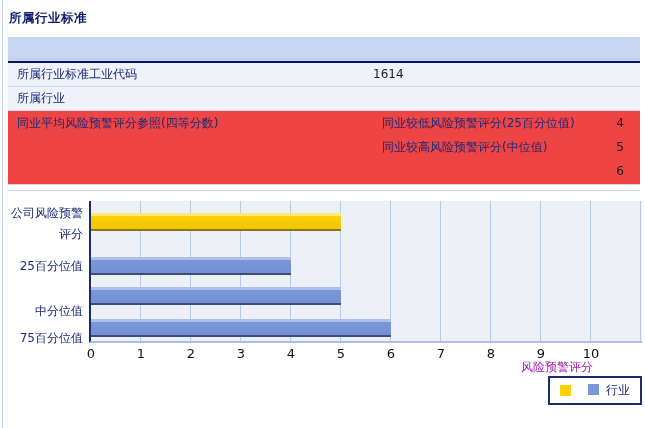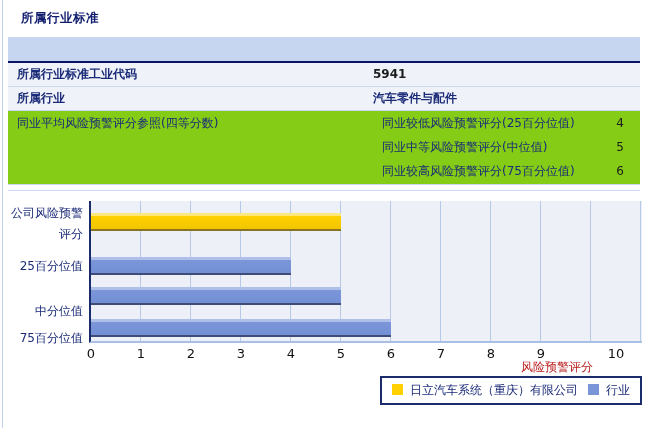--- a/index.html
+++ b/index.html
@@ -1,70 +1,69 @@
 <!DOCTYPE html>
 <html><head>
 <meta charset="utf-8">
 <style>
   html,body{margin:0;padding:0;background:#fff;}
   body{font-family:"DejaVu Sans","Liberation Sans",sans-serif;font-size:12px;color:#1b2b78;width:645px;height:428px;overflow:hidden;}
   .page{position:relative;width:643px;height:428px;border-left:1px solid #bfcfec;margin-left:2px;background:#fff;}
-  .sec-title{color:#101c6e;font-weight:bold;font-size:12.5px;padding:10px 0 0 6px;letter-spacing:0.5px;margin-left:12px;}
+  .sec-title{color:#101c6e;font-weight:bold;font-size:12.5px;padding:10px 0 0 6px;letter-spacing:0.5px;}
   
   .tbl{margin:10px 0 0 5px;width:632px;border-bottom:1px solid #cbd8ef;padding-bottom:5px;}
   .band{height:24px;background:#c6d6f0;border-bottom:2px solid #0b1464;}
-  .row{position:relative;min-height:23px;line-height:23px;background:#eff2f9;border-bottom:1px solid #cbd8ef;padding-left:9px;font-weight:bold;}
+  .row{position:relative;min-height:23px;line-height:23px;background:#eff2f9;border-bottom:1px solid #cbd8ef;padding-left:9px;}
   .row .lbl{color:#1b2b78;}
   .row .val{position:absolute;left:365px;top:0;color:#1c1c1c;}
   .row .val.navy{color:#1b2b78;}
-  .peer-row{display:block;background:#84cc16;border-bottom:1px solid #cbd8ef;position:relative;padding:0 0 1px 9px;}
+  .peer-row{display:block;background:#ef4444;border-bottom:1px solid #cbd8ef;position:relative;padding:0 0 1px 9px;}
   .peer-row .main-lbl{position:absolute;left:9px;top:0;line-height:24px;}
   .peer-sub{position:relative;height:24px;line-height:24px;}
   .peer-sub .sub-lbl{position:absolute;left:365px;color:#1b2b78;}
   .peer-sub .sub-val{position:absolute;left:585px;width:22px;text-align:right;color:#1c1c1c;}
   
   .chart-wrap{position:relative;width:645px;height:214px;margin-top:4px;}
   .plot{position:absolute;left:86px;top:6px;width:551px;height:140px;background:#edf0f7;border-left:2px solid #1a2c6b;border-bottom:2px solid #a9bfe4;}
   .gridline{position:absolute;top:0;bottom:0;width:1px;background:#b7c9e9;}
   .bar{position:absolute;left:0;height:16px;}
   .bar.s0{background:linear-gradient(to bottom,#fde87e 0,#fde87e 3px,#ffd100 3px,#f2c500 100%);border-bottom:2px solid #8a7420;}
   .bar.s1{background:linear-gradient(to bottom,#aec0ea 0,#aec0ea 3px,#7b96d8 3px,#7390d5 100%);border-bottom:2px solid #3f4c78;}
   .ylab{position:absolute;left:0;width:80px;text-align:right;color:#1b2b78;line-height:21px;transform:translateY(-50%);}
   .tick{position:absolute;width:20px;text-align:center;color:#111;font-size:13px;top:151px;}
-  .xlab{position:absolute;top:164px;right:55px;color:#b91c1c;}
+  .xlab{position:absolute;top:164px;right:55px;color:#a21caf;}
   .legend{position:absolute;top:181px;right:6px;display:inline-flex;align-items:center;gap:10px;background:#fff;border:2px solid #1a2c6b;padding:4px 10px;}
   .swatch{display:inline-block;width:11px;height:11px;margin-right:7px;vertical-align:-1px;}
   .legend .item{color:#1b2b78;white-space:nowrap;}
 </style>
 </head>
 <body>
 
 <div class="page">
 
   <div class="sec-title">所属行业标准</div>
 
   <div class="tbl">
     <div class="band"></div>
     <div id="tbl-rows">
-        <div class="row"><span class="lbl">所属行业标准工业代码</span><span class="val">5941</span></div>
-        <div class="row"><span class="lbl">所属行业</span><span class="val navy">汽车零件与配件</span></div>
+        <div class="row"><span class="lbl">所属行业标准工业代码</span><span class="val">1614</span></div>
+        <div class="row"><span class="lbl">所属行业</span></div>
       </div>
     <div class="peer-row">
       <span class="main-lbl lbl">同业平均风险预警评分参照(四等分数)</span>
       <div id="peer-subrows">
           <div class="peer-sub">
             <span class="sub-lbl">同业较低风险预警评分(25百分位值)</span>
             <span class="sub-val">4</span>
           </div>
           <div class="peer-sub">
-            <span class="sub-lbl">同业中等风险预警评分(中位值)</span>
+            <span class="sub-lbl">同业较高风险预警评分(中位值)</span>
             <span class="sub-val">5</span>
           </div>
           <div class="peer-sub">
-            <span class="sub-lbl">同业较高风险预警评分(75百分位值)</span>
             <span class="sub-val">6</span>
           </div>
         </div>
     </div>
   </div>
 
 
   <div class="chart-wrap">
     <div class="plot" id="plot">
         <div class="gridline" style="left: 49px;"></div>
@@ -93,22 +92,22 @@
         <div class="tick" style="left: 78px;">0</div>
         <div class="tick" style="left: 128px;">1</div>
         <div class="tick" style="left: 178px;">2</div>
         <div class="tick" style="left: 228px;">3</div>
         <div class="tick" style="left: 278px;">4</div>
         <div class="tick" style="left: 328px;">5</div>
         <div class="tick" style="left: 378px;">6</div>
         <div class="tick" style="left: 428px;">7</div>
         <div class="tick" style="left: 478px;">8</div>
         <div class="tick" style="left: 528px;">9</div>
-        <div class="tick" style="left: 578px; margin-left: 25px;">10</div>
+        <div class="tick" style="left: 578px;">10</div>
       </div>
     <div class="xlab">风险预警评分</div>
     <div class="legend" id="legend">
-        <span class="item"><span class="swatch" style="background: rgb(255, 209, 0);"></span><span>日立汽车系统（重庆）有限公司</span></span>
+        <span class="item"><span class="swatch" style="background: rgb(255, 209, 0);"></span></span>
         <span class="item"><span class="swatch" style="background: rgb(123, 150, 216);"></span><span>行业</span></span>
       </div>
   </div>
 
 </div>
 
 </body></html>

